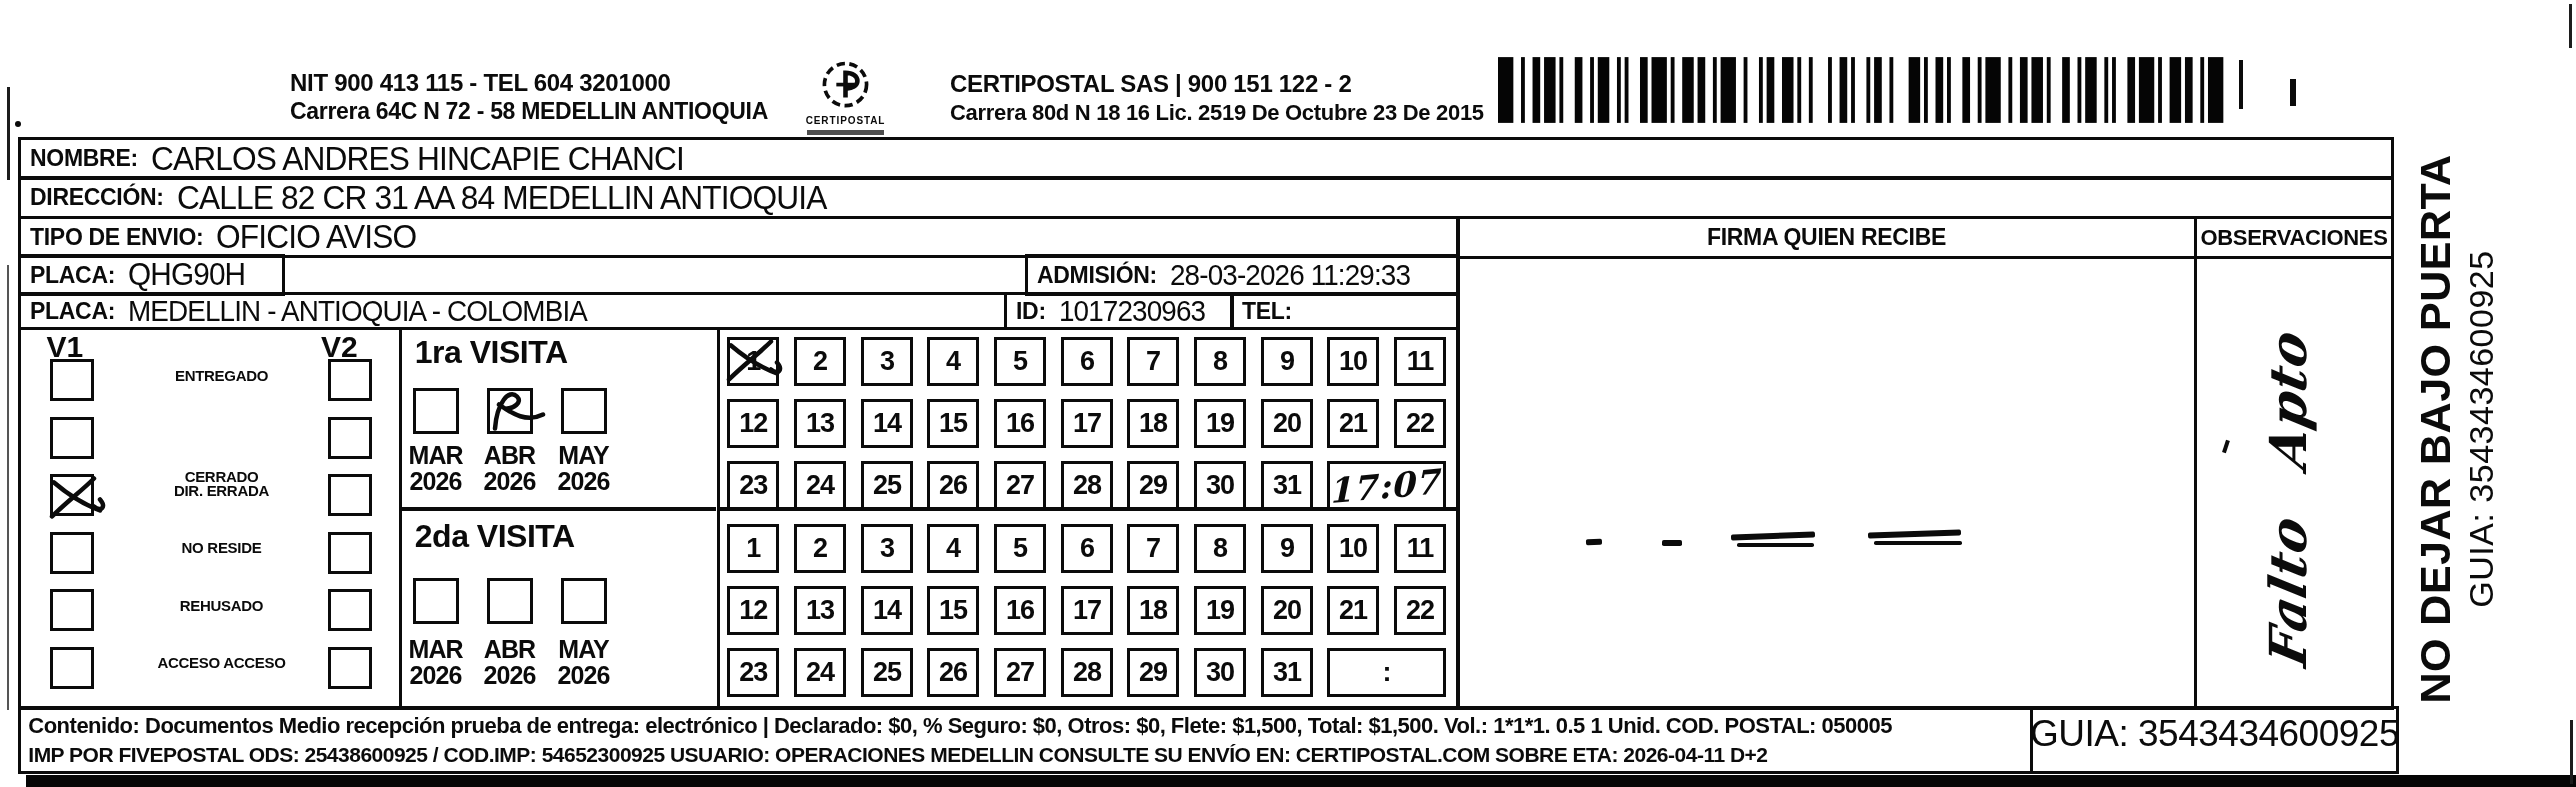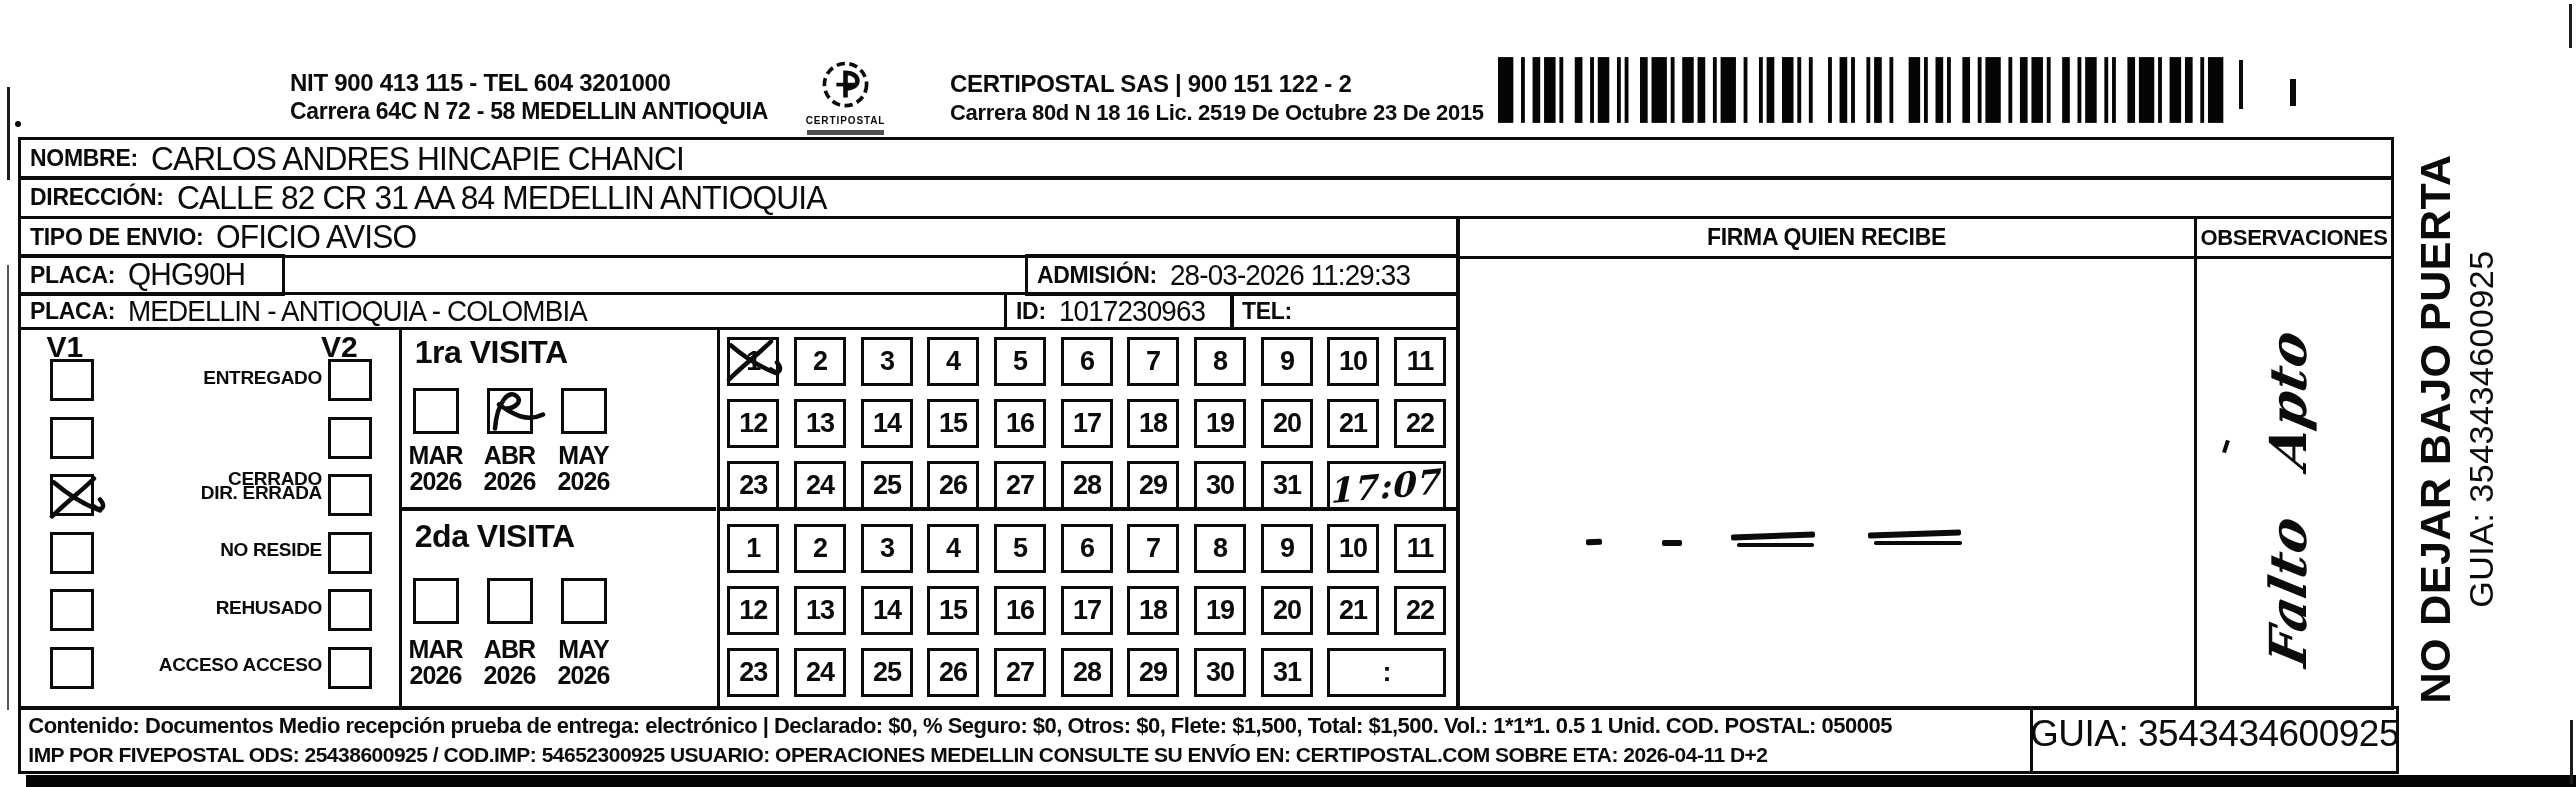--- a/index.html
+++ b/index.html
@@ -21,21 +21,21 @@
   
   .company { font-size:30px; font-weight:bold; letter-spacing:0.9px; white-space:nowrap; }
   .hline1 { font-size:24px; font-weight:bold; line-height:29px; white-space:nowrap; letter-spacing:-0.3px; }
   .hline2 { font-size:23px; font-weight:bold; line-height:29px; white-space:nowrap; letter-spacing:-0.3px; }
   .logotxt { font-size:10px; font-weight:bold; letter-spacing:0.9px; text-align:center; }
   .logosub { height:4.6px; background:#222; opacity:.8; }
   
   .vhead { position:absolute; font-size:30px; font-weight:bold; }
   .cb  { position:absolute; width:44px; height:42px; border:3.7px solid #0b0b0b; background:#fff; }
   .mcb { position:absolute; width:46px; height:46px; border:3.7px solid #0b0b0b; background:#fff; }
-  .status-lbl { position:absolute; width:201px; text-align:right; font-weight:bold; font-size:19px; letter-spacing:-0.3px; white-space:nowrap; }
+  .status-lbl { position:absolute; width:201px; text-align:center; font-weight:bold; font-size:15px; letter-spacing:-0.3px; white-space:nowrap; }
   .visit-title { position:absolute; font-size:32px; font-weight:bold; letter-spacing:-0.5px; white-space:nowrap; }
   .mlab { position:absolute; width:69px; text-align:center; font-weight:bold; font-size:25px; letter-spacing:-0.9px; }
   
   .day { position:absolute; width:52px; height:49px; border:3.7px solid #0b0b0b; display:flex; align-items:center; justify-content:center;
          font-weight:bold; font-size:27px; letter-spacing:-0.9px; background:#fff; }
   .day.time { width:119px; }
   .xmark { position:absolute; left:-5.5px; top:-7.3px; width:60px; height:57px; overflow:visible; pointer-events:none; }
   .hand-time { font-family:"DejaVu Serif", serif; font-style:italic; font-weight:bold; font-size:34px;
                transform:rotate(-5deg) skewX(-6deg); letter-spacing:0.9px; }
   .printed-colon { font-weight:bold; font-size:27px; }

